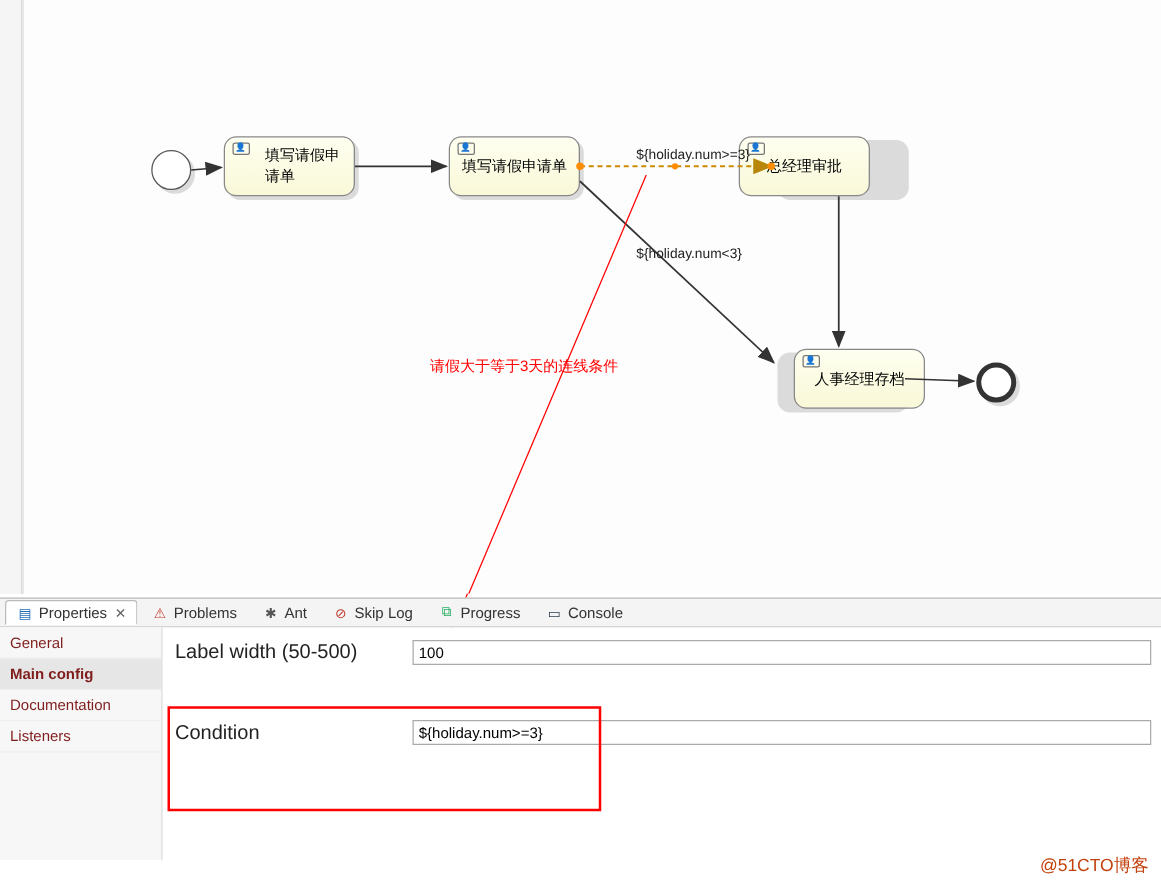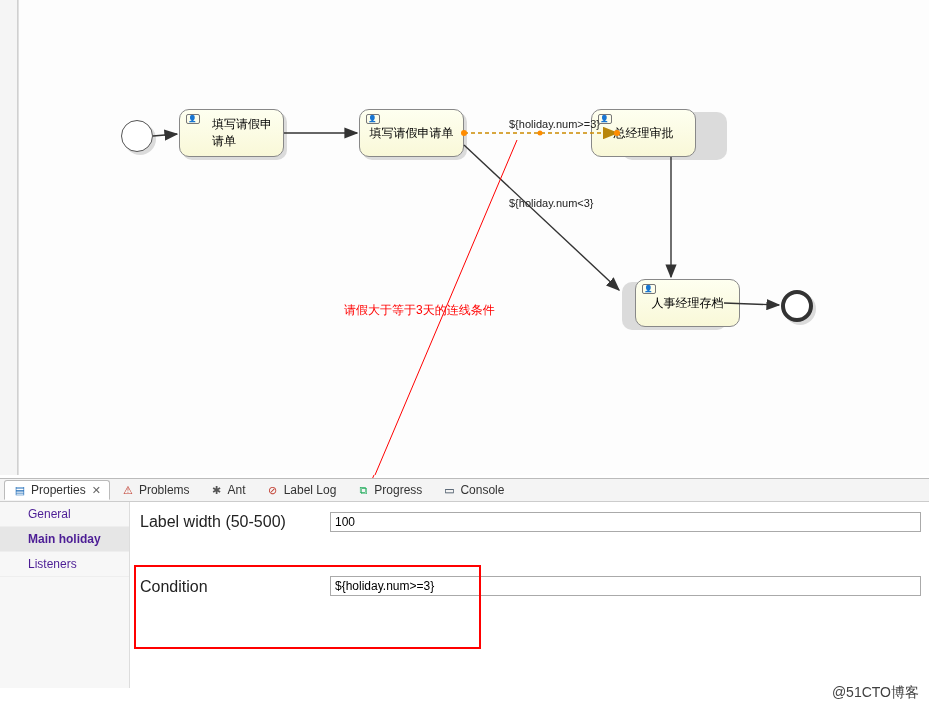--- a/index.html
+++ b/index.html
@@ -81,36 +81,36 @@
 
   .props-body {
     position: absolute; left: 0; top: 502px; width: 929px; height: 186px;
     background: #fff; display: flex;
   }
   .props-nav {
     width: 130px; background: #f7f7f7; border-right: 1px solid #ddd;
     display: flex; flex-direction: column;
   }
   .props-nav .navitem {
-    padding: 5px 28px; font-size: 12px; color: #4c1d95; cursor: pointer;
+    padding: 5px 8px; font-size: 12px; color: #7f1d1d; cursor: pointer;
     border-bottom: 1px solid #eee;
   }
   .props-nav .navitem.selected { background: #e6e6e6; font-weight: bold; }
   .props-form {
     flex: 1; padding: 6px 0 0 10px;
   }
   .form-row { display: flex; align-items: center; height: 28px; }
   .form-row label { width: 190px; font-size: 16px; color: #222; }
   .form-row input {
     flex: 1; height: 20px; border: 1px solid #aaa; font-size: 12px;
     padding: 1px 4px; background: #fff; margin-right: 8px;
   }
   .watermark {
     position: absolute; right: 10px; bottom: 6px;
-    color: #404040; font-size: 14px;
+    color: #c2410c; font-size: 14px;
   }
 </style>
 </head>
 <body>
 
 <div class="left-gutter"></div>
 
 <div class="canvas">
 
   <div class="shadow" style="left:163px;top:112px;width:105px;height:48px;"></div>
@@ -166,21 +166,21 @@
     <line x1="652" y1="157" x2="652" y2="277" stroke="#333" stroke-width="1.4" marker-end="url(#arrow)"></line>
 
     <line x1="705" y1="303" x2="760" y2="305" stroke="#333" stroke-width="1.4" marker-end="url(#arrow)"></line>
 
     <line class="red-line" x1="498" y1="140" x2="356" y2="475"></line>
   </svg>
 
   <div class="edge-label" style="left:490px; top:118px;">${holiday.num&gt;=3}</div>
   <div class="edge-label" style="left:456px; top:197px;padding-left:34px;">${holiday.num&lt;3}</div>
 
-  <div class="annotation" style="left:325px; top:302px;">请假大于等于3天的连线条件</div>
+  <div class="annotation" style="left:325px; top:285px;">请假大于等于3天的连线条件</div>
 </div>
 
 <svg style="position:absolute;left:0;top:0;width:929px;height:708px;pointer-events:none;">
   <line class="red-line" x1="374" y1="475" x2="323" y2="592"></line>
 </svg>
 
 <div class="tabs-bar">
   <div class="tab active">
     <span class="ico" style="color:#1e6bb8;">▤</span>
     <span>Properties</span>
@@ -189,36 +189,37 @@
   <div class="tab">
     <span class="ico" style="color:#c0392b;">⚠</span>
     <span>Problems</span>
   </div>
   <div class="tab">
     <span class="ico" style="color:#555;">✱</span>
     <span>Ant</span>
   </div>
   <div class="tab">
     <span class="ico" style="color:#c0392b;">⊘</span>
-    <span>Label Log</span>
+    <span>Skip Log</span>
   </div>
   <div class="tab">
     <span class="ico" style="color:#27ae60;">⧉</span>
     <span>Progress</span>
   </div>
   <div class="tab">
     <span class="ico" style="color:#2c3e50;">▭</span>
     <span>Console</span>
   </div>
 </div>
 
 <div class="props-body">
   <div class="props-nav">
     <div class="navitem">General</div>
-    <div class="navitem selected">Main holiday</div>
+    <div class="navitem selected">Main config</div>
+    <div class="navitem">Documentation</div>
     <div class="navitem">Listeners</div>
   </div>
   <div class="props-form">
     <div class="form-row">
       <label>Label width (50-500)</label>
       <input type="text" value="100" style="">
     </div>
     <div class="form-row" style="height:60px; align-items:flex-end; padding-top:8px;">
       <label>Condition</label>
       <input type="text" value="${holiday.num&gt;=3}" style="">

